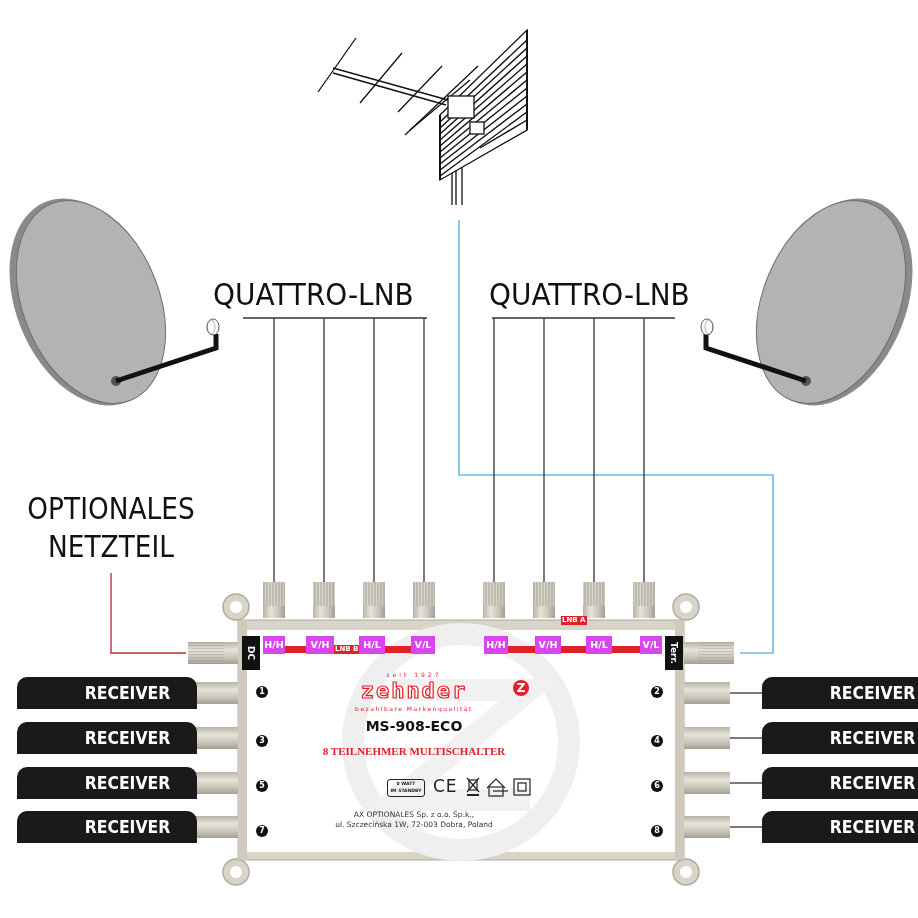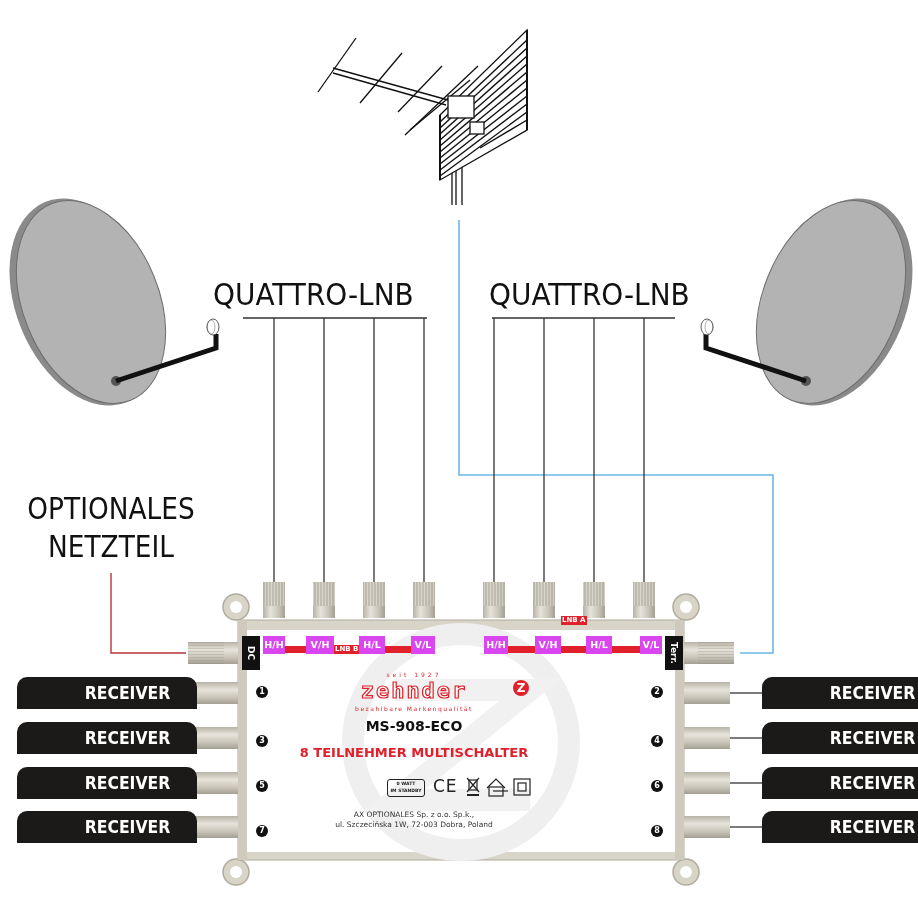--- a/index.html
+++ b/index.html
@@ -242,21 +242,21 @@
   <div class="num" style="left:651px; top:686px;">2</div>
   <div class="num" style="left:651px; top:735px;">4</div>
   <div class="num" style="left:651px; top:780px;">6</div>
   <div class="num" style="left:651px; top:825px;">8</div>
 
   <div class="center-txt" style="top:671px; font-size:6px; letter-spacing:3px; color:#e0202a;">seit 1927</div>
   <div class="center-txt" style="top:678px; font-size:22px; letter-spacing:2px; color:#fff; -webkit-text-stroke:1.2px #e0202a; font-weight:bold; font-family:'DejaVu Sans Mono', monospace;">zehnder</div>
   <div style="position:absolute; left:513px; top:680px; width:16px; height:16px; border-radius:50%; background:#e0202a; color:#fff; font-weight:bold; font-size:12px; line-height:16px; text-align:center; font-family:'DejaVu Sans', sans-serif;">Z</div>
   <div class="center-txt" style="top:705px; font-size:6px; letter-spacing:1.5px; color:#e0202a;">bezahlbare Markenqualität</div>
   <div class="center-txt" style="top:718px; font-size:14px; font-weight:bold; color:#111;">MS-908-ECO</div>
-  <div class="center-txt" style="top:745px; font-size:13px; font-weight:bold; color:#e0202a;">8 TEILNEHMER MULTISCHALTER</div>
+  <div class="center-txt" style="top:745px; font-size:11px; font-weight:bold; color:#e0202a;font-family:Liberation Serif, serif;">8 TEILNEHMER MULTISCHALTER</div>
 
   <div style="position:absolute; left:387px; top:779px; width:36px; height:16px; border:1.2px solid #222; border-radius:3px; font-family:'DejaVu Sans', sans-serif; font-weight:bold; font-size:4.5px; line-height:7px; text-align:center; color:#222;">
     <div>0 WATT</div>
     <div>IM STANDBY</div>
   </div>
   <div style="position:absolute; left:433px; top:776px; font-family:'DejaVu Sans', sans-serif; font-size:17px; color:#222; letter-spacing:1px;">CE</div>
 
   <div class="center-txt" style="top:810px; font-size:7.5px; color:#333;">AX OPTIONALES Sp. z o.o. Sp.k.,</div>
   <div class="center-txt" style="top:820px; font-size:7.5px; color:#333;">ul. Szczecińska 1W, 72-003 Dobra, Poland</div>
 

